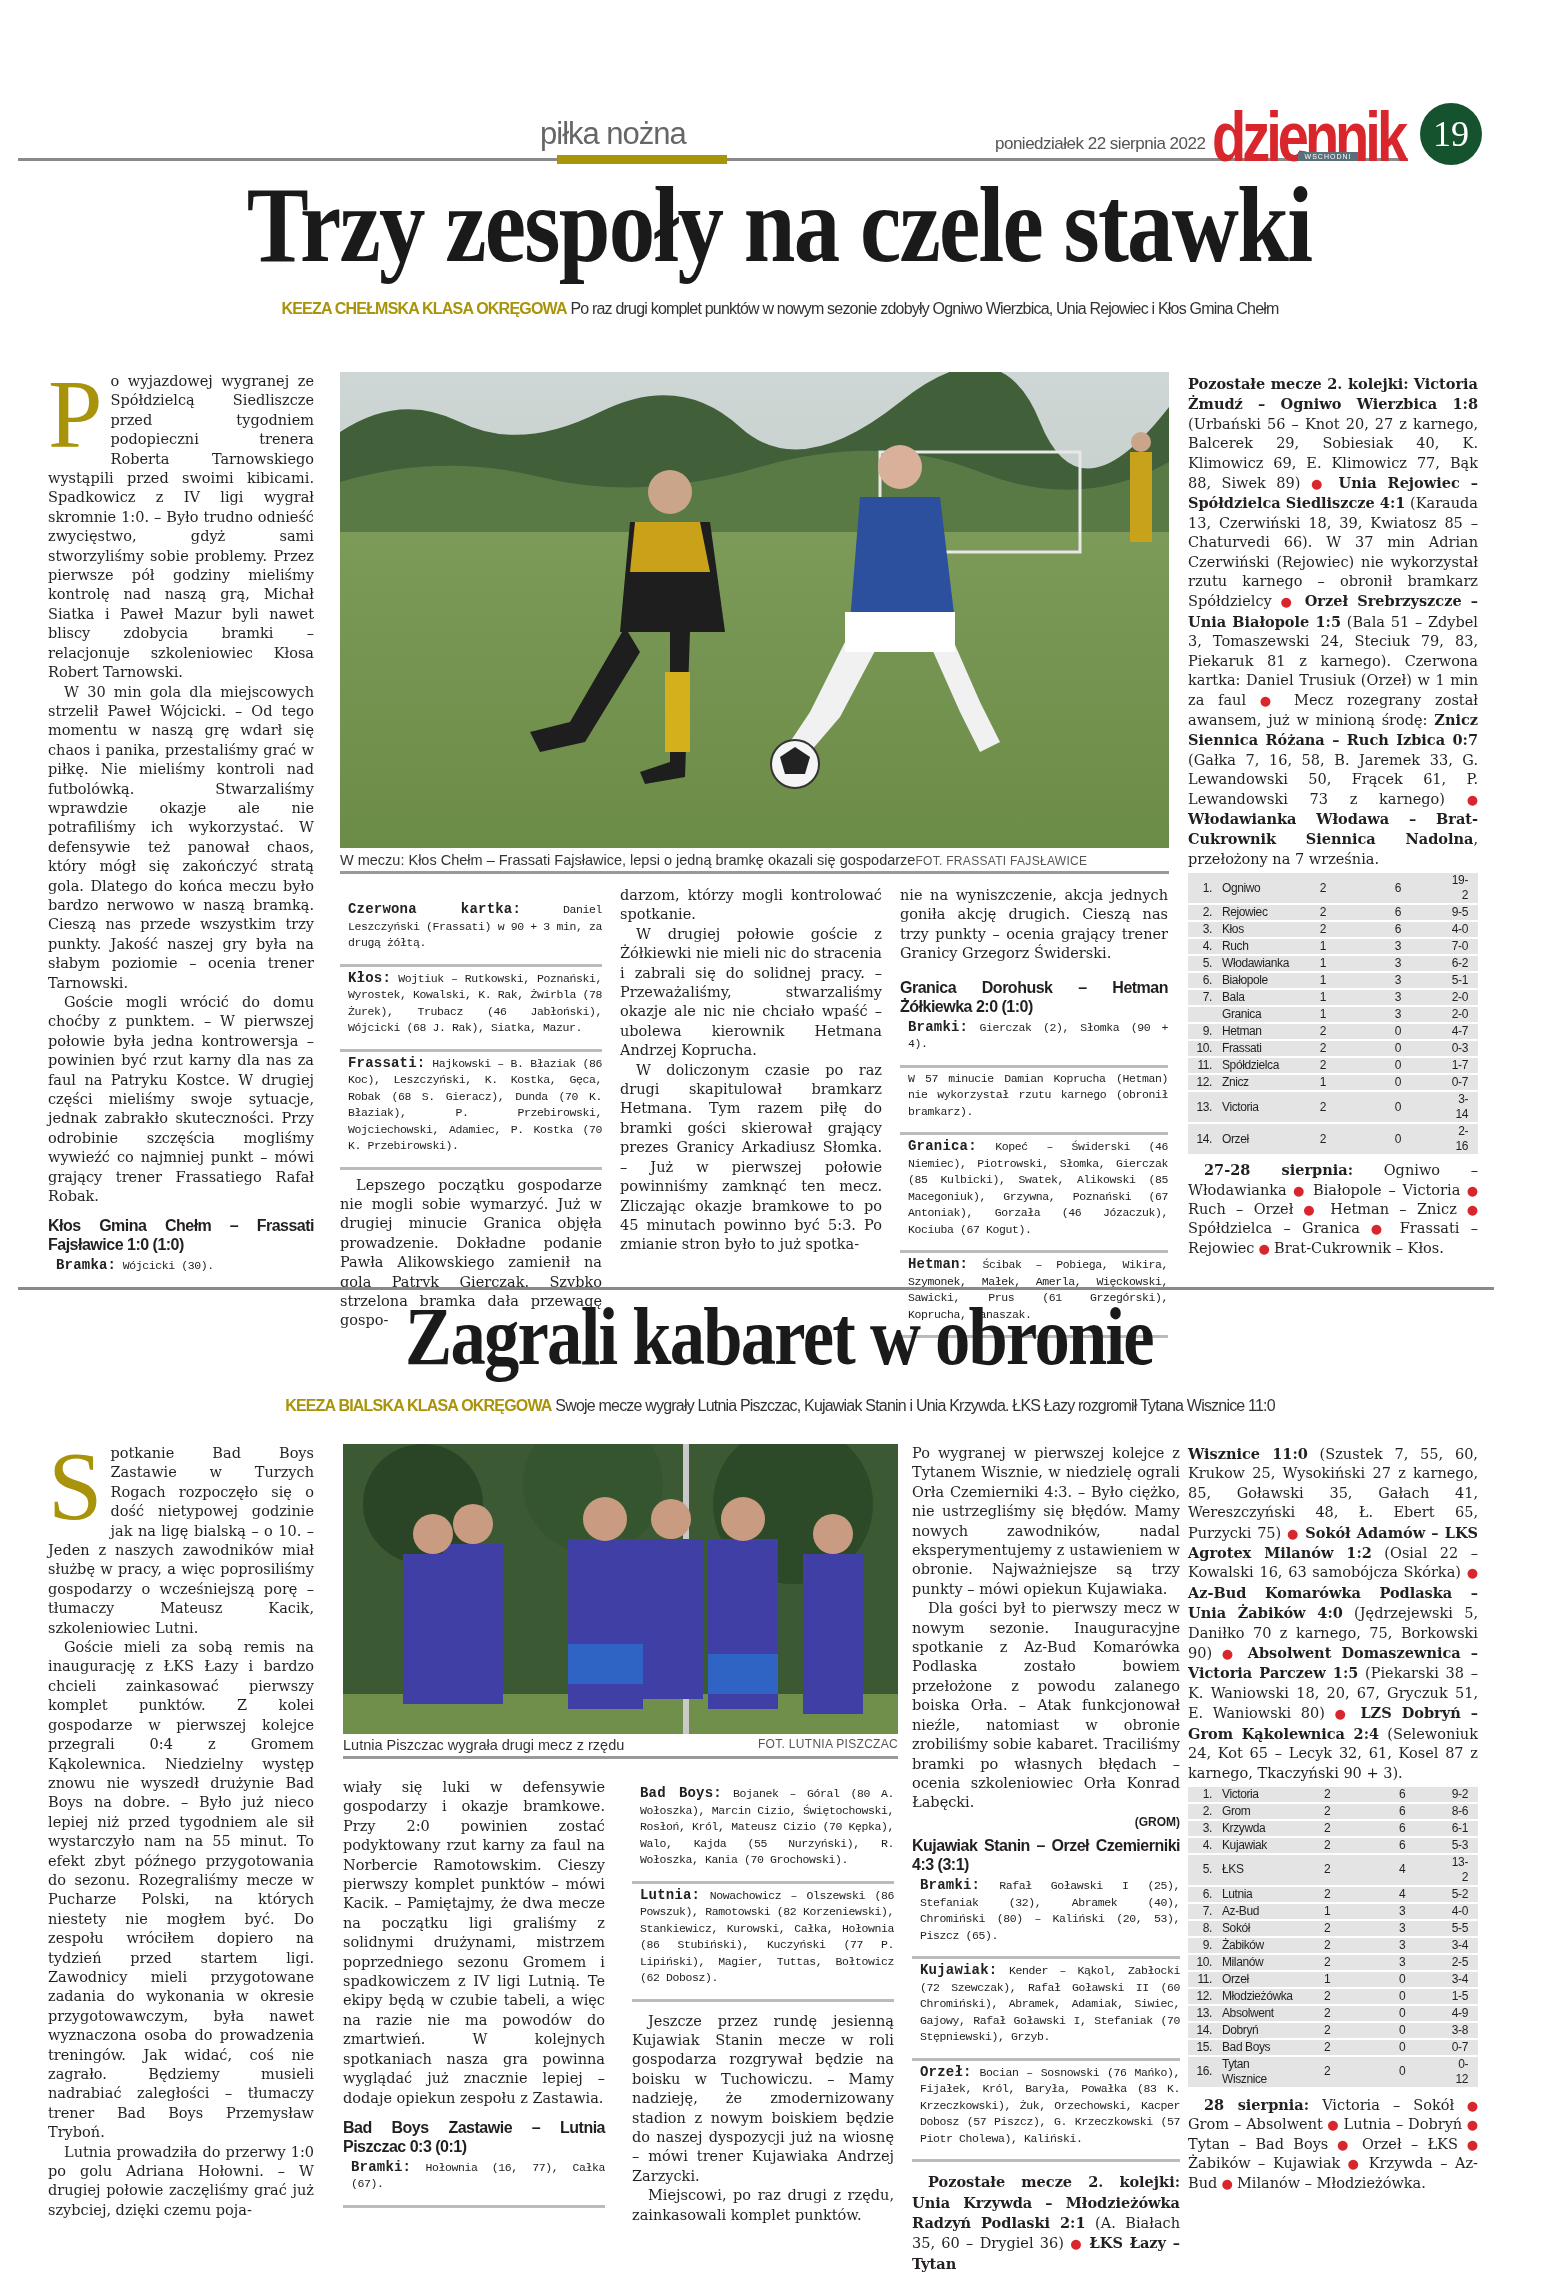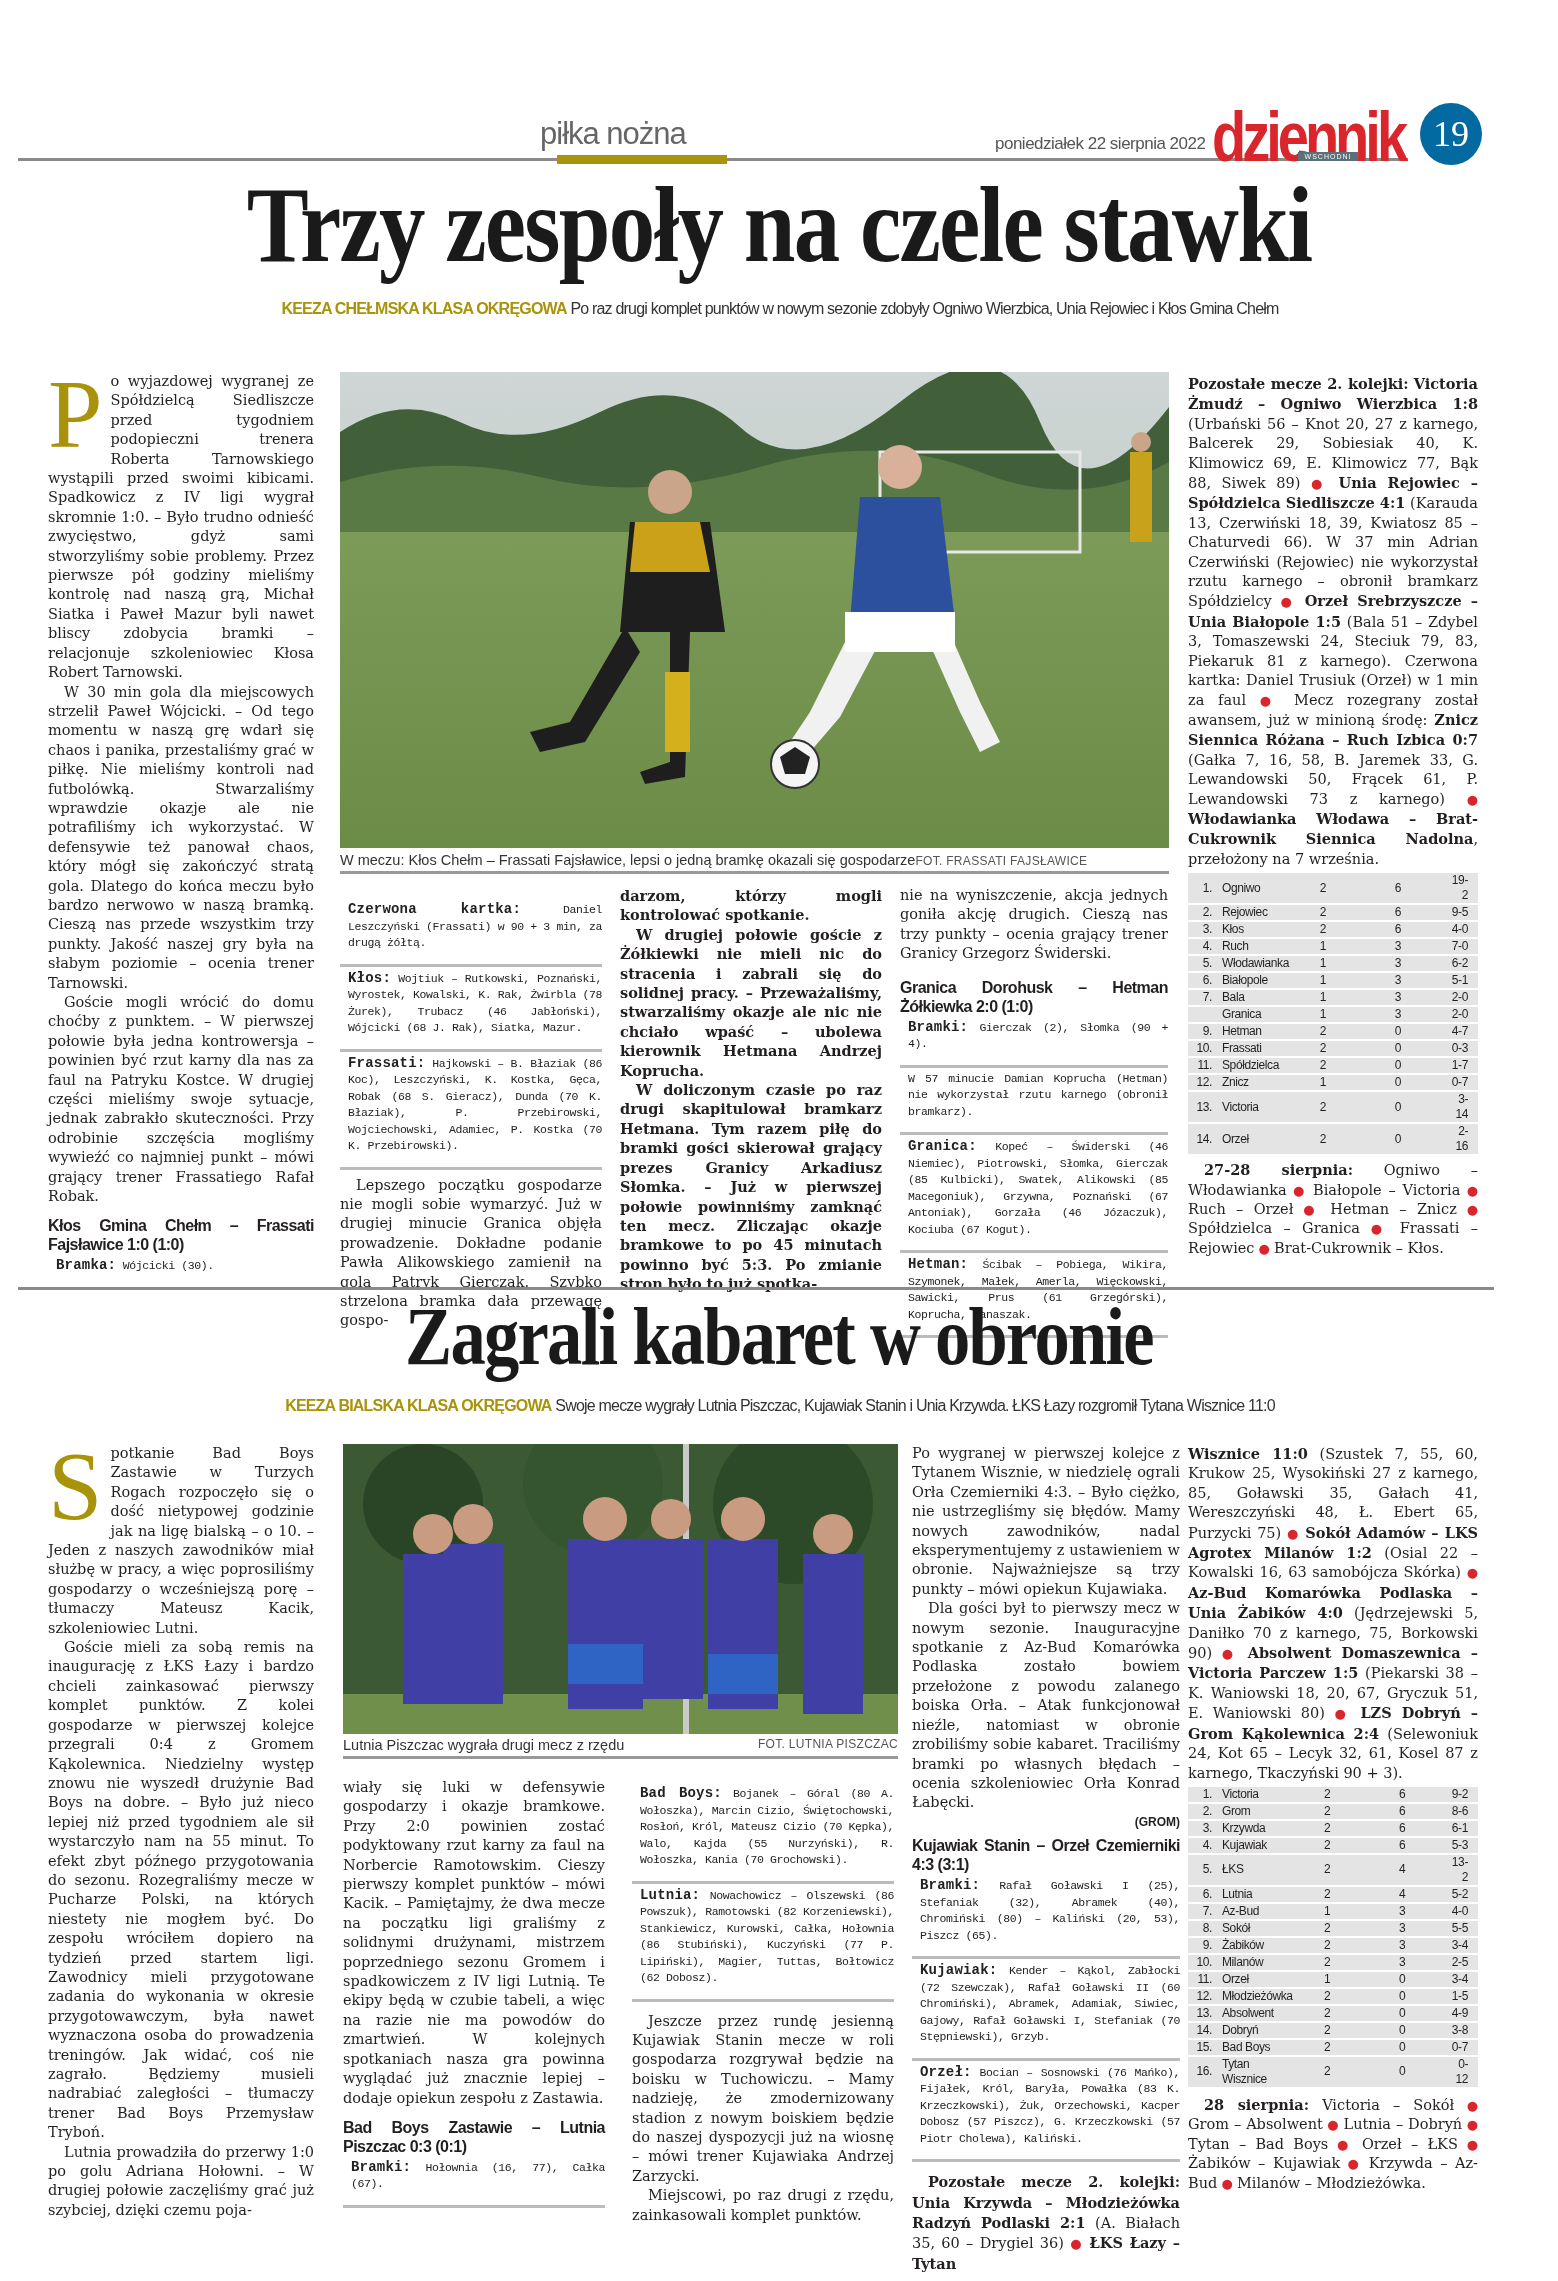--- a/index.html
+++ b/index.html
@@ -8,21 +8,21 @@
 
   .abs { position: absolute; }
 
   
   .section-label { left: 540px; top: 116px; font-family: "Liberation Sans", sans-serif; font-size: 31px; color: #666; letter-spacing: -1px; }
   .header-rule { left: 18px; top: 158px; width: 1390px; height: 3px; background: #8a8a8a; }
   .section-bar { left: 557px; top: 155px; width: 170px; height: 9px; background: #a8930a; }
   .date { left: 995px; top: 134px; font-family: "Liberation Sans", sans-serif; font-size: 17px; color: #555; letter-spacing: -0.5px; }
   .logo { left: 1212px; top: 102px; font-family: "Liberation Sans", sans-serif; font-weight: bold; font-size: 56px; color: #d8262c; letter-spacing: -4px; line-height: 1; transform: scaleY(1.25); transform-origin: top left; }
   .logo-sub { left: 1298px; top: 152px; width: 60px; height: 9px; background: #5b6f78; color: #fff; font-family: "Liberation Sans", sans-serif; font-size: 7px; text-align: center; line-height: 9px; letter-spacing: 1px; }
-  .page-no { left: 1420px; top: 103px; width: 62px; height: 62px; border-radius: 50%; background: #0369a1; color: #fff; font-family: "Liberation Serif", serif; font-size: 36px; text-align: center; line-height: 62px; }
+  .page-no { left: 1420px; top: 103px; width: 62px; height: 62px; border-radius: 50%; background: #14532d; color: #fff; font-family: "Liberation Serif", serif; font-size: 36px; text-align: center; line-height: 62px; }
 
   .headline { font-family: "Liberation Serif", serif; font-weight: bold; color: #1a1a1a; text-align: center; letter-spacing: -2px; transform: scaleX(0.86); }
   .h1 { left: 0; top: 165px; width: 1558px; font-size: 108px; line-height: 120px; }
   .h2 { left: 0; top: 1290px; width: 1558px; font-size: 82px; line-height: 94px; }
 
   .deck { font-family: "Liberation Sans", sans-serif; font-size: 16px; color: #333; line-height: 26px; text-align: center; letter-spacing: -0.8px; }
   .deck .kicker { color: #a8930a; font-weight: bold; }
   .deck1 { left: 40px; top: 296px; width: 1480px; }
   .deck2 { left: 40px; top: 1393px; width: 1480px; }
 
@@ -119,21 +119,21 @@
   <div class="box"><b>Bramka:</b> <span>Wójcicki (30).</span></div>
 </div>
 
 <div class="abs col" style="left:340px; top:898px; width:262px;">
   <div class="box"><b>Czerwona kartka:</b> <span>Daniel Leszczyński (Frassati) w 90 + 3 min, za drugą żółtą.</span></div>
   <div class="box"><b>Kłos:</b> <span>Wojtiuk – Rutkowski, Poznański, Wyrostek, Kowalski, K. Rak, Żwirbla (78 Żurek), Trubacz (46 Jabłoński), Wójcicki (68 J. Rak), Siatka, Mazur.</span></div>
   <div class="box"><b>Frassati:</b> <span>Hajkowski – B. Błaziak (86 Koc), Leszczyński, K. Kostka, Gęca, Robak (68 S. Gieracz), Dunda (70 K. Błaziak), P. Przebirowski, Wojciechowski, Adamiec, P. Kostka (70 K. Przebirowski).</span></div>
   <p style="margin-top:6px">Lepszego początku gospodarze nie mogli sobie wymarzyć. Już w drugiej minucie Granica objęła prowadzenie. Dokładne podanie Pawła Alikowskiego zamienił na gola Patryk Gierczak. Szybko strzelona bramka dała przewagę gospo-</p>
 </div>
 
-<div class="abs col" style="left:620px; top:886px; width:262px;font-weight:bold;">
+<div class="abs col" style="left:620px; top:886px; width:262px;">
   <p class="noindent">darzom, którzy mogli kontrolować spotkanie.</p>
   <p>W drugiej połowie goście z Żółkiewki nie mieli nic do stracenia i zabrali się do solidnej pracy. – Przeważaliśmy, stwarzaliśmy okazje ale nic nie chciało wpaść – ubolewa kierownik Hetmana Andrzej Koprucha.</p>
   <p>W doliczonym czasie po raz drugi skapitulował bramkarz Hetmana. Tym razem piłę do bramki gości skierował grający prezes Granicy Arkadiusz Słomka. – Już w pierwszej połowie powinniśmy zamknąć ten mecz. Zliczając okazje bramkowe to po 45 minutach powinno być 5:3. Po zmianie stron było to już spotka-</p>
 </div>
 
 <div class="abs col" style="left:900px; top:886px; width:268px;">
   <p class="noindent">nie na wyniszczenie, akcja jednych goniła akcję drugich. Cieszą nas trzy punkty – ocenia grający trener Granicy Grzegorz Świderski.</p>
   <div class="match-title" style="margin-top:14px">Granica Dorohusk – Hetman Żółkiewka 2:0 (1:0)</div>
   <div class="box"><b>Bramki:</b> <span>Gierczak (2), Słomka (90 + 4).</span></div>
   <div class="box">W 57 minucie Damian Koprucha (Hetman) nie wykorzystał rzutu karnego (obronił bramkarz).</div>

